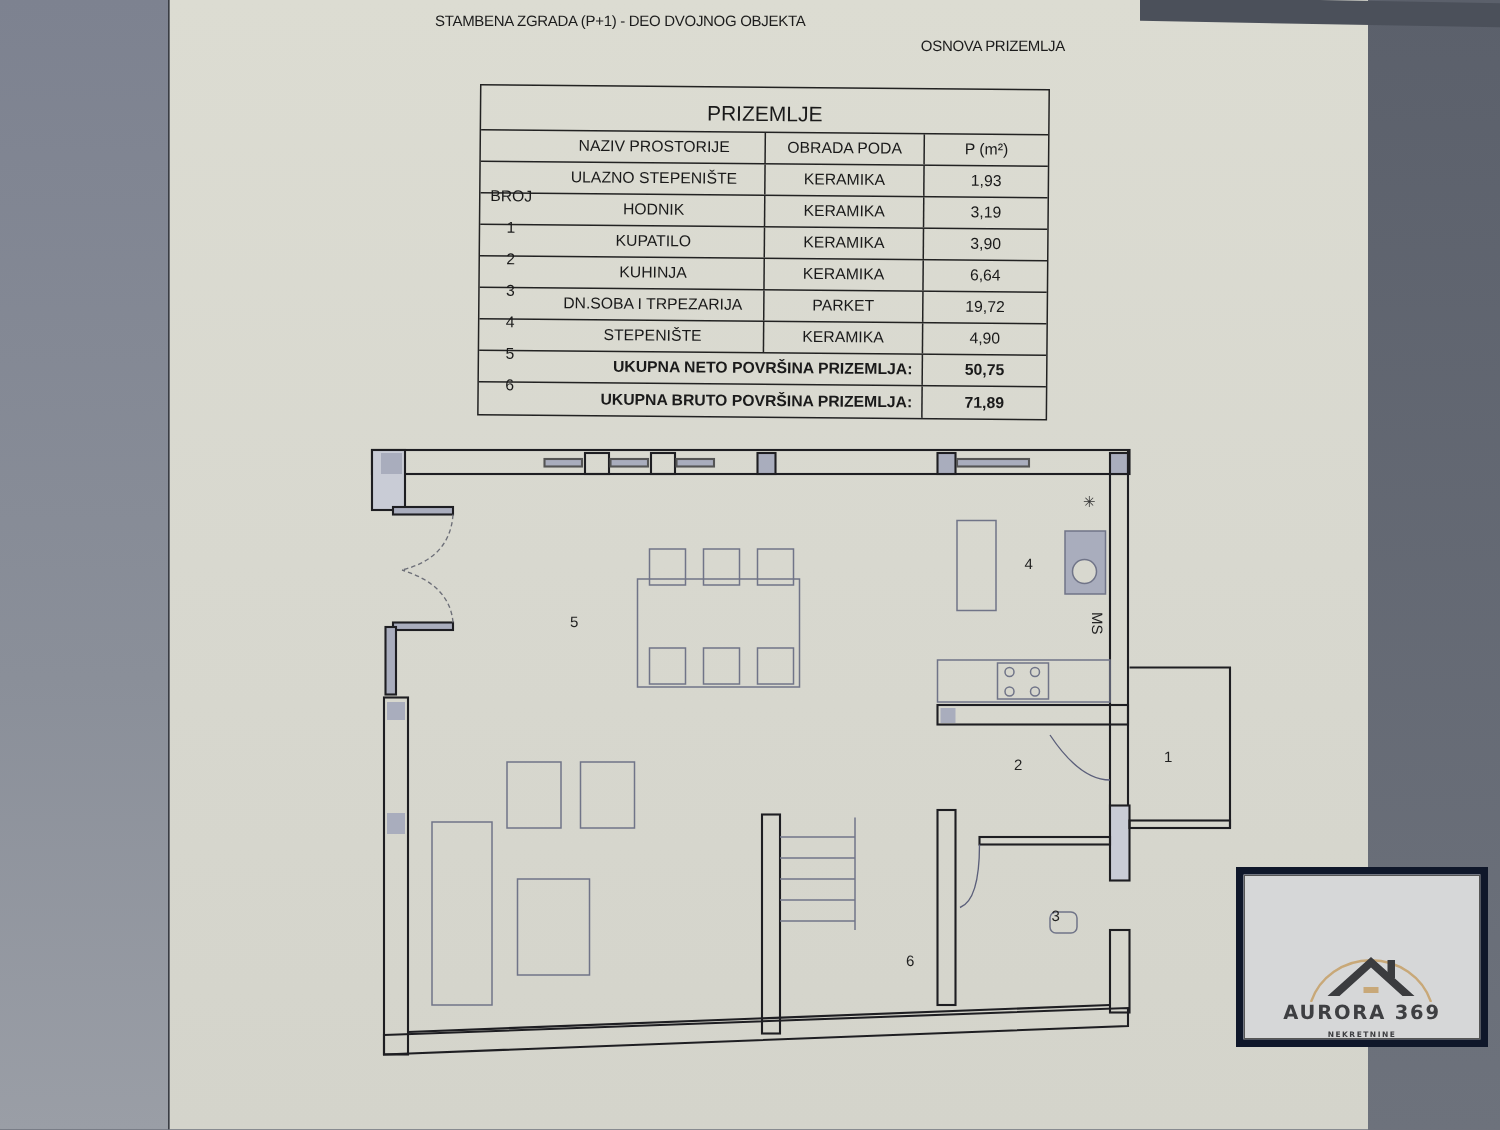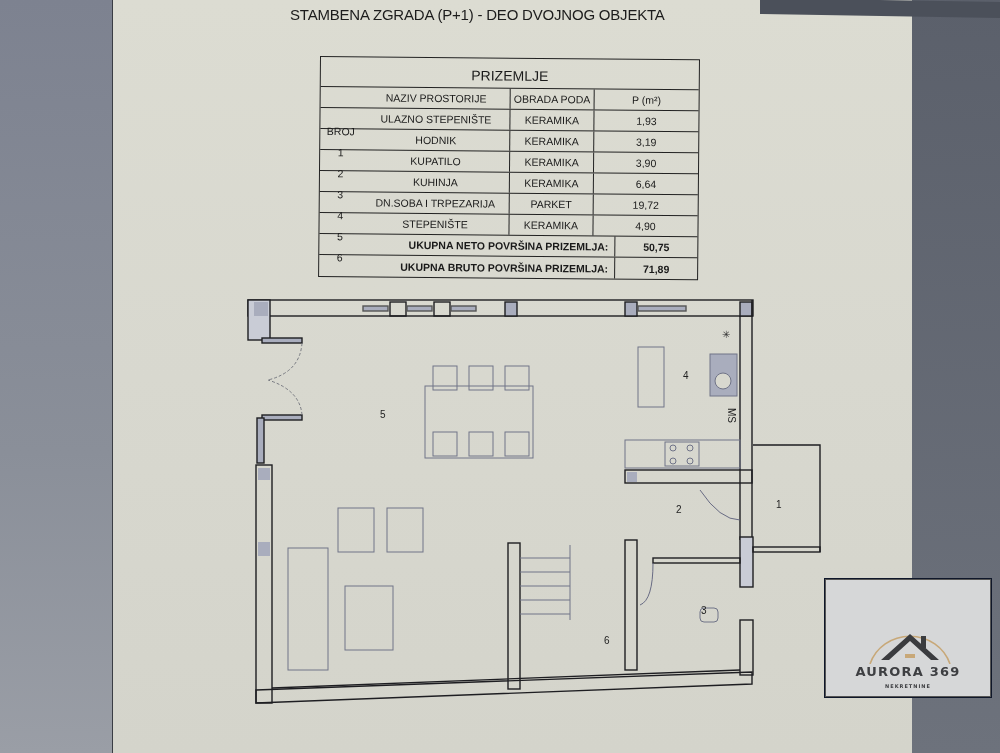--- a/index.html
+++ b/index.html
@@ -22,21 +22,21 @@
     background: linear-gradient(180deg, #dcdcd2 0%, #d8d8cf 50%, #d4d4cb 100%);
     border-left: 1px solid #3a3d44;
   }
   .sheet-top-shadow {
     position: absolute; left: 760px; top: 0; width: 240px; height: 16px;
     background: #4b505a;
     transform: skewY(1deg);
   }
   .title {
     position: absolute; left: 290px; top: 6px; width: 420px;
-    font-size: 15px; color: #1c1c1c; letter-spacing: -0.2px;
+    font-size: 10px; color: #1c1c1c; letter-spacing: -0.2px;
     text-align: left; line-height: 17px;
   }
   .title .l2 { display: block; text-align: right; padding-right: 0; }
   
   .tbl {
     position: absolute; left: 320px; top: 56px; width: 380px;
     border: 1.5px solid #222;
     background: transparent;
     font-size: 10.5px; color: #1a1a1a;
     transform: rotate(0.5deg);
@@ -45,32 +45,32 @@
   .tbl .hdr-title {
     height: 30px; line-height: 34px; text-align: center; font-size: 14px;
     border-bottom: 1.3px solid #222;
   }
   .tbl .row { display: flex; height: 21px; border-bottom: 1.2px solid #222; }
   .tbl .row:last-child { border-bottom: none; }
   .tbl .c { display: flex; align-items: center; justify-content: center; border-right: 1.2px solid #222; }
   .tbl .c:last-child { border-right: none; }
   .c-num { width: 42px; margin-top: 44px; }
   .c-name { width: 148px; }
-  .c-floor { width: 84px; }
+  .c-floor { width: 106px; }
   .c-area { flex: 1; }
   .c-totlabel { width: 296px; justify-content: flex-end !important; padding-right: 6px; font-weight: bold; }
   .row.total { font-weight: bold; }
   
   .plan { position: absolute; left: 0; top: 0; width: 1000px; height: 753px; pointer-events: none; }
   .plan svg { width: 1000px; height: 753px; }
   .room-label { font-size: 10px; fill: #222; font-family: "Liberation Sans", sans-serif; }
   
   .logo {
     position: absolute; left: 824px; top: 578px; width: 168px; height: 120px;
-    background: #d6d7d8; border: 1px solid #0f172a;
+    background: #d6d7d8; border: 5px solid #0f172a;
     box-shadow: 0 0 0 1px #555 inset;
   }
   .logo-name {
     position: absolute; left: 0; width: 100%; top: 85px; text-align: center;
     font-size: 13px; font-weight: bold; color: #3e3f42; letter-spacing: 1.2px;
     font-family: "DejaVu Sans", sans-serif;
   }
   .logo-sub {
     position: absolute; left: 0; width: 100%; top: 104px; text-align: center;
     font-size: 5px; font-weight: bold; color: #3e3f42; letter-spacing: 1px;
@@ -81,20 +81,21 @@
 </head>
 <body>
 
 <div class="bg-left"></div>
 <div class="bg-right"></div>
 <div class="sheet"></div>
 <div class="sheet-top-shadow"></div>
 
 <div class="title">
   <span class="l1">STAMBENA ZGRADA (P+1) - DEO DVOJNOG OBJEKTA</span>
+  <span class="l2">OSNOVA PRIZEMLJA</span>
 </div>
 
 <div class="tbl">
   <div class="hdr-title">PRIZEMLJE</div>
   <div class="row">
     <div class="c c-num">BROJ</div>
     <div class="c c-name">NAZIV PROSTORIJE</div>
     <div class="c c-floor">OBRADA PODA</div>
     <div class="c c-area">P (m²)</div>
   </div>

